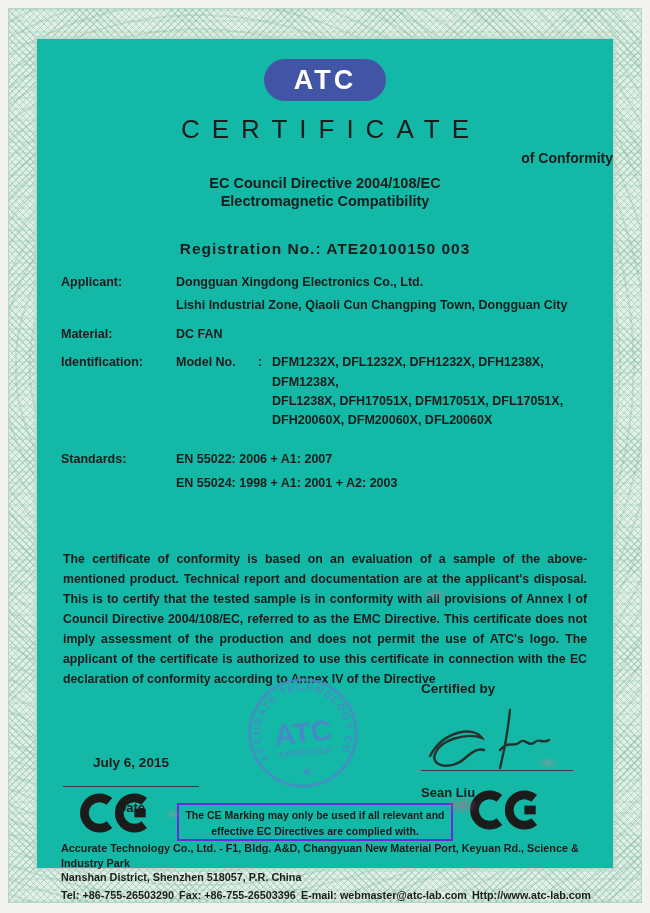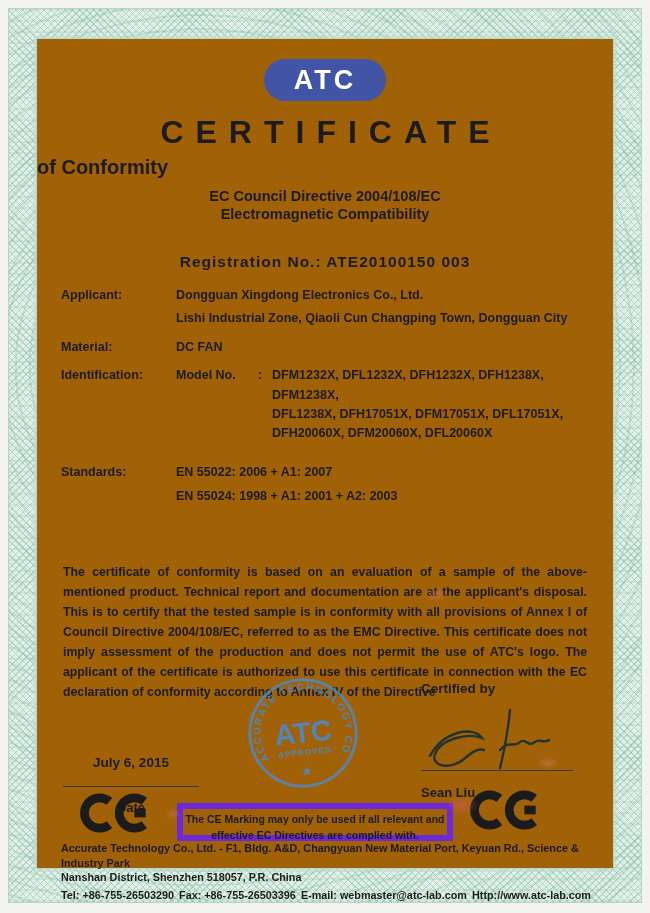--- a/index.html
+++ b/index.html
@@ -4,27 +4,27 @@
 <style>
   html,body{margin:0;padding:0;background:#e8e9e4;}
   .page{position:relative;width:650px;height:913px;background:#f3f4ef;font-family:"Liberation Sans",sans-serif;color:#1c1c1c;overflow:hidden;}
   .border-band{position:absolute;inset:8px 8px 10px 8px;background-color:#e2efe7;
     background-image:
       repeating-linear-gradient(45deg, rgba(120,182,156,.42) 0 1px, transparent 1px 5px),
       repeating-linear-gradient(135deg, rgba(120,182,156,.42) 0 1px, transparent 1px 5px),
       repeating-linear-gradient(0deg, rgba(120,182,156,.16) 0 2px, transparent 2px 11px),
       repeating-radial-gradient(circle at 30% 40%, rgba(105,170,145,.22) 0 2px, transparent 2px 14px);
     border:1px solid #b4d5c5;}
-  .content{position:absolute;inset:38px 36px 44px 36px;background:#a16207;border:1px solid #b7d7c7;box-shadow:0 0 0 3px rgba(180,215,200,.35);}
+  .content{position:absolute;inset:38px 36px 44px 36px;background:#14b8a6;border:1px solid #b7d7c7;box-shadow:0 0 0 3px rgba(180,215,200,.35);}
   .inner{position:relative;width:100%;height:100%;}
 
   .logo-pill{width:122px;height:42px;margin:20px auto 0;background:#4254a6;border-radius:21px;display:flex;align-items:center;justify-content:center;}
   .logo-pill span{color:#fff;font-weight:700;font-size:27px;letter-spacing:3px;}
-  .title{margin-top:13px;text-align:center;font-weight:700;font-size:32px;letter-spacing:12px;text-indent:12px;}
-  .subtitle{margin-top:5px;text-align:left;font-weight:700;font-size:20px;}
+  .title{margin-top:13px;text-align:center;font-weight:400;font-size:26px;letter-spacing:12px;text-indent:12px;}
+  .subtitle{margin-top:5px;text-align:right;font-weight:700;font-size:14px;}
   .directive{margin-top:9px;text-align:center;font-weight:700;font-size:14.5px;}
   .emc{margin-top:2px;text-align:center;font-weight:700;font-size:14.5px;}
   .registration{margin-top:31px;text-align:center;font-weight:700;font-size:15.5px;letter-spacing:1px;}
 
   .fields{margin:15px 24px 0;font-size:12.5px;font-weight:700;}
   .frow{display:grid;grid-template-columns:115px 1fr;margin-top:4px;line-height:1.55;}
   .frow .lbl{white-space:nowrap;}
   .ident-grid{display:grid;grid-template-columns:82px 14px 1fr;}
   .mt8{margin-top:9px;} .mt18{margin-top:19px;}
 
@@ -36,21 +36,21 @@
   .sig-svg{display:block;margin:8px auto 0;}
   .sig-line{border-top:1.6px solid #3a3a3a;margin-top:-4px;}
   .signer{font-weight:700;font-size:13px;margin-top:14px;}
 
   .date-block{position:absolute;left:26px;top:696px;width:136px;text-align:center;}
   .date-val{font-weight:700;font-size:13.5px;padding-bottom:16px;border-bottom:1.6px solid #3a3a3a;}
   .date-lbl{font-weight:700;font-size:13px;margin-top:13px;}
 
   .ce-left{position:absolute;left:40px;top:726px;}
   .ce-right{position:absolute;left:430px;top:722px;}
-  .ce-note{position:absolute;left:140px;top:744px;width:276px;height:38px;border:6px solid #6d28d9;box-sizing:border-box;
+  .ce-note{position:absolute;left:140px;top:744px;width:276px;height:38px;border:2px solid #6d28d9;box-sizing:border-box;
     font-size:10.5px;font-weight:700;text-align:center;line-height:1.5;padding-top:3px;}
 
   .footer{position:absolute;left:24px;right:22px;top:782px;font-size:10.8px;font-weight:700;line-height:1.35;}
   .footer-row3{display:flex;justify-content:space-between;margin-top:3px;}
 
   .blot{position:absolute;border-radius:50%;filter:blur(1.2px);pointer-events:none;}
   .blot1{left:386px;top:528px;width:26px;height:15px;background:radial-gradient(ellipse,rgba(236,128,150,.38),transparent 70%);}
   .blot2{left:408px;top:736px;width:34px;height:20px;background:radial-gradient(ellipse,rgba(230,90,120,.45),transparent 70%);}
   .blot3{left:500px;top:698px;width:22px;height:12px;background:radial-gradient(ellipse,rgba(236,128,150,.4),transparent 70%);}
   .blot4{left:128px;top:750px;width:16px;height:10px;background:radial-gradient(ellipse,rgba(236,128,150,.35),transparent 70%);}

